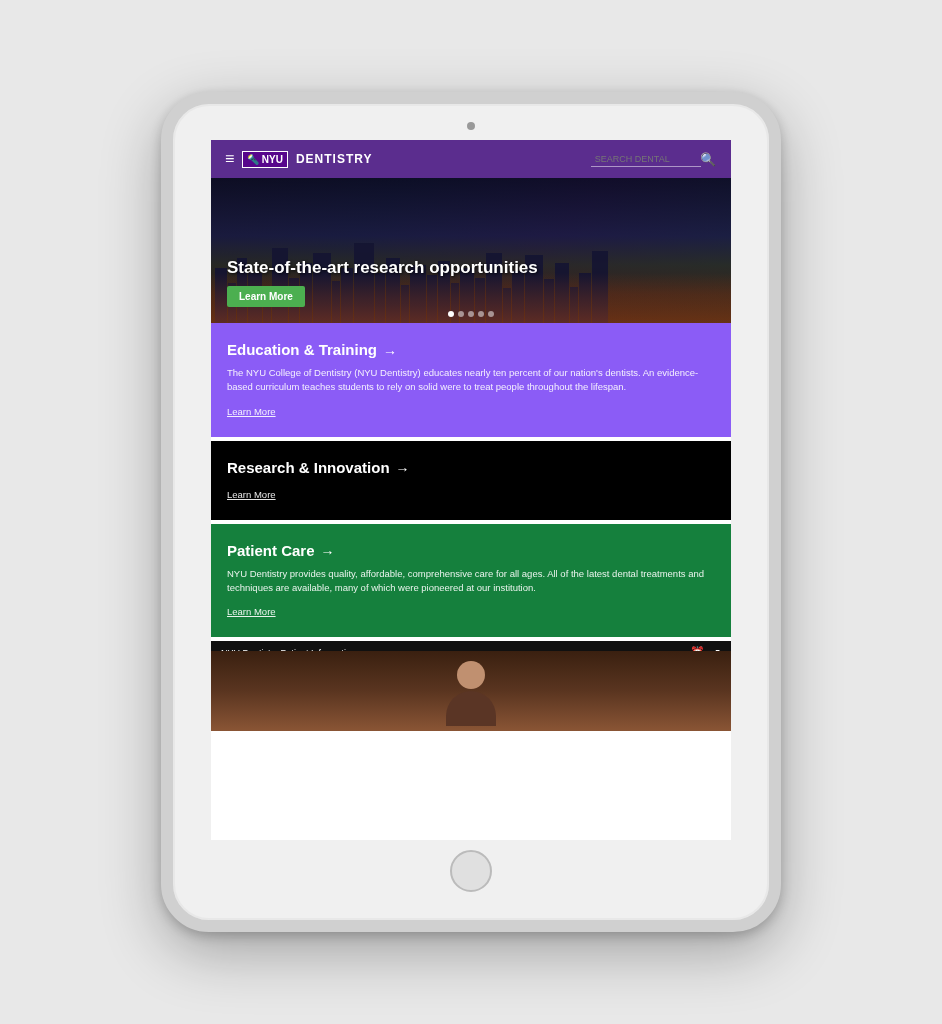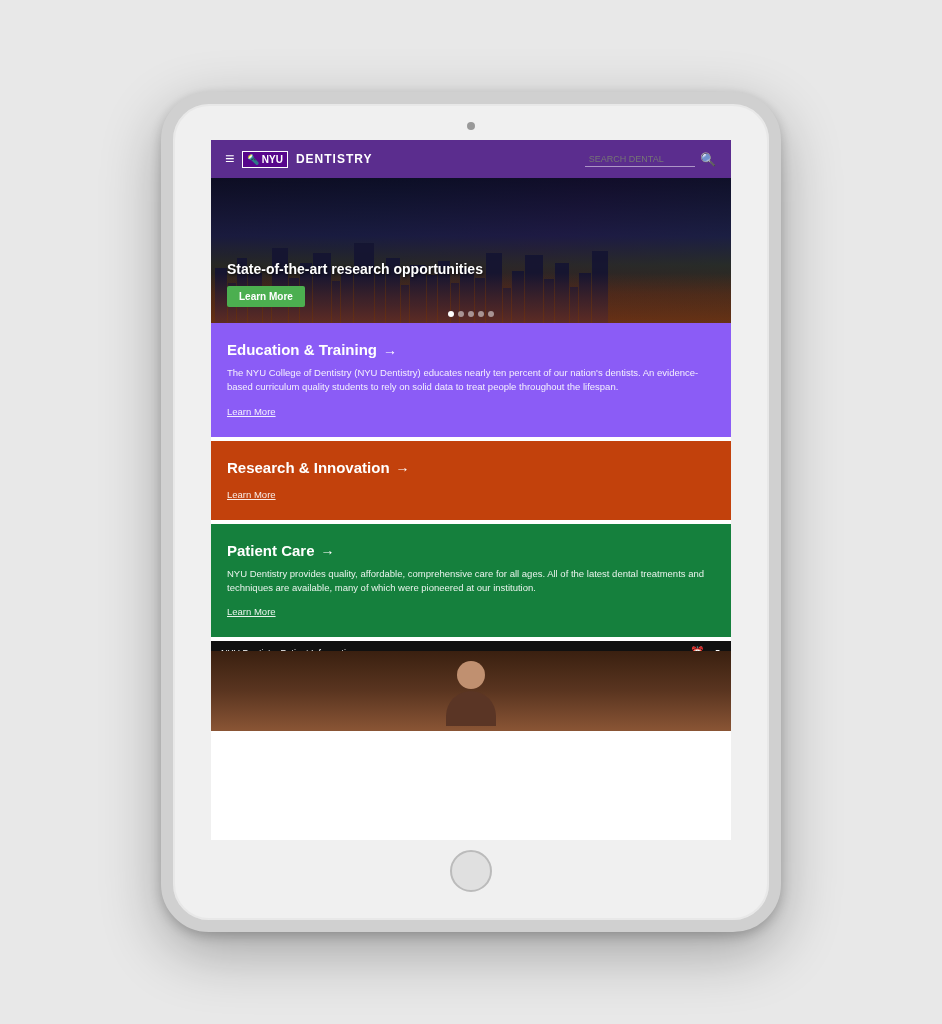--- a/index.html
+++ b/index.html
@@ -103,21 +103,21 @@
       font-weight: bold;
       padding: 2px 4px;
       display: flex;
       align-items: center;
       gap: 2px;
     }
 
     .header-search {
       display: flex;
       align-items: flex-end;
-      gap: 6px;
+      gap: 0;
     }
 
     .search-input {
       background: transparent;
       border: none;
       border-bottom: 1px solid rgba(255,255,255,0.5);
       color: rgba(255,255,255,0.7);
       font-size: 9px;
       padding: 2px 4px;
       width: 110px;
@@ -175,21 +175,21 @@
       background: linear-gradient(to top, rgba(200, 80, 20, 0.4), transparent);
     }
 
     .hero-content {
       position: relative;
       z-index: 2;
     }
 
     .hero-title {
       color: white;
-      font-size: 14px;
+      font-size: 17px;
       font-weight: bold;
       line-height: 1.2;
       margin-bottom: 8px;
       text-shadow: 1px 1px 3px rgba(0,0,0,0.8);
     }
 
     .hero-btn {
       background: #4caf50;
       color: white;
       border: none;
@@ -225,21 +225,21 @@
     .content-card {
       padding: 18px 16px;
       color: white;
     }
 
     .card-purple {
       background: #8b5cf6;
     }
 
     .card-navy {
-      background: #c2410c;
+      background: #000000;
     }
 
     .card-teal {
       background: #15803d;
     }
 
     .card-title {
       font-size: 15px;
       font-weight: bold;
       margin-bottom: 8px;
@@ -376,21 +376,21 @@
           <div class="dot"></div>
           <div class="dot"></div>
         </div>
       </div>
 
       <div class="content-card card-purple">
         <div class="card-title">
           <span>Education &amp; Training</span>
           <span class="arrow">→</span>
         </div>
-        <div class="card-text">The NYU College of Dentistry (NYU Dentistry) educates nearly ten percent of our nation's dentists. An evidence-based curriculum quality students to rely on solid data to treat people throughout the lifespan.</div>
+        <div class="card-text">The NYU College of Dentistry (NYU Dentistry) educates nearly ten percent of our nation's dentists. An evidence-based curriculum teaches students to rely on solid were to treat people throughout the lifespan.</div>
         <a class="card-link">Learn More</a>
       </div>
 
       <div class="card-divider"></div>
 
       <div class="content-card card-navy">
         <div class="card-title">
           <span>Research &amp; Innovation</span>
           <span class="arrow">→</span>
         </div>

